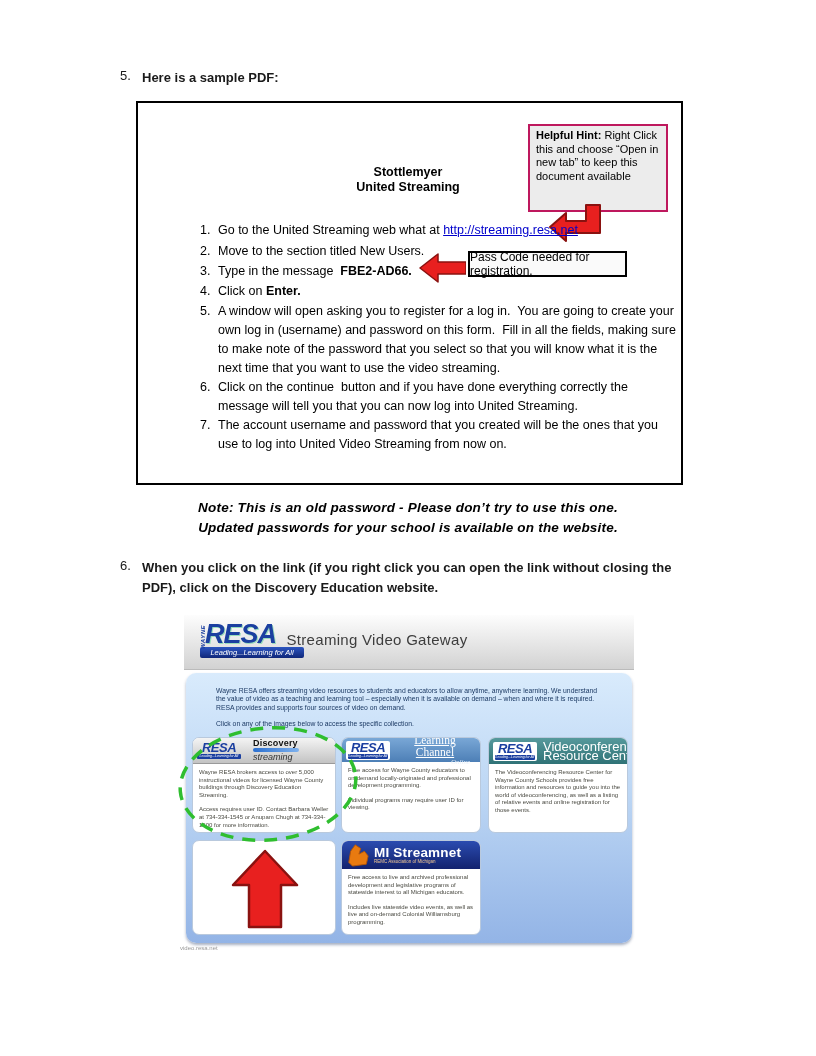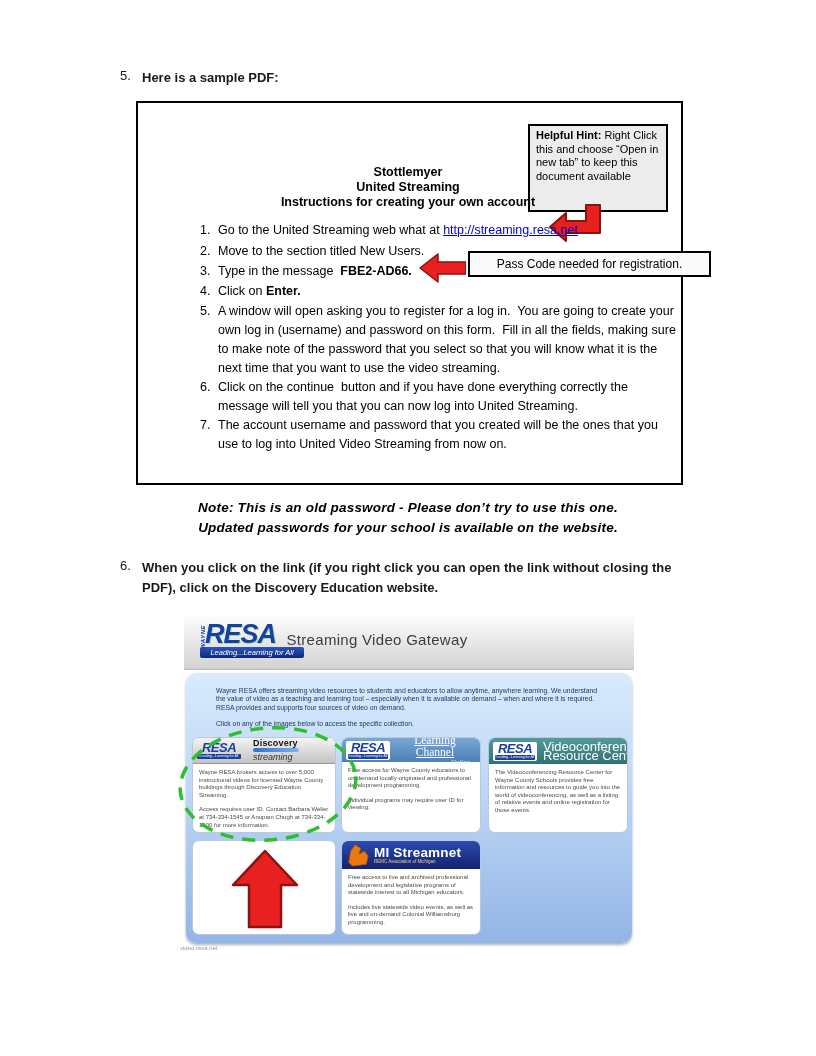--- a/index.html
+++ b/index.html
@@ -9,29 +9,29 @@
 
   
   .step { position:absolute; font-size:13px; color:#1a1a1a; display:flex; }
   .step .num { width:22px; flex:none; }
   .step .txt { white-space:pre-wrap; line-height:20px;font-weight:bold; }
   #step5 { left:120px; top:68px; width:560px; }
   #step6 { left:120px; top:558px; width:578px; }
 
   
   .pdfbox { position:absolute; left:136px; top:101px; width:547px; height:384px; border:2px solid #000; background:#fff; }
-  .hintbox { position:absolute; left:390px; top:21px; width:140px; min-height:88px; background:#ececec; border:2px solid #000000; padding:3px 6px 4px 6px; font-size:11px; line-height:13.5px; }
+  .hintbox { position:absolute; left:390px; top:21px; width:140px; min-height:88px; background:#ececec; border:2px solid #be185d; padding:3px 6px 4px 6px; font-size:11px; line-height:13.5px; }
   .hintbox .hint-title { font-weight:bold; }
   .pdf-title { position:absolute; left:10px; top:62px; width:520px; text-align:center; font-weight:bold; font-size:12.5px; line-height:15px; }
   .instr { position:absolute; left:62px; width:478px; font-size:12.5px; line-height:19px; display:flex; }
   .instr .num { width:18px; flex:none; }
   .instr .txt { white-space:pre-wrap; }
   .blue-link { color:#0000cc; text-decoration:underline; }
   .b { font-weight:bold; }
-  .passbox { position:absolute; left:330px; top:148px; width:243px; height:26px; background:#fafafa; border:2px solid #000; font-size:12px; display:flex; align-items:center; justify-content:center; }
+  .passbox { position:absolute; left:330px; top:148px; width:159px; height:26px; background:#fafafa; border:2px solid #000; font-size:12px; display:flex; align-items:center; justify-content:center; }
   .arrow-svg { position:absolute; }
 
   
   .note { position:absolute; left:0; top:498px; width:816px; text-align:center; font-weight:bold; font-style:italic; font-size:13.5px; line-height:20px; letter-spacing:0.2px; }
 
   
   .site { position:absolute; left:184px; top:615px; width:450px; height:340px; }
   .site-header { position:absolute; left:0; top:0; width:450px; height:55px; background:linear-gradient(#fdfdfd,#d2d2d2); border-bottom:1px solid #bbb; }
   .site-title { position:absolute; left:0; top:16px; width:386px; text-align:center; font-size:15px; color:#3d3d3d; letter-spacing:0.3px; }
 
@@ -107,21 +107,20 @@
       <span>Right Click this and choose “Open in new tab” to keep this document available</span>
     </div>
 
     <svg class="arrow-svg" style="left:404px; top:100px;" width="62" height="42" viewBox="0 0 62 42">
       <polygon points="44,2 58,2 58,30 24,30 24,38 8,24 24,10 24,18 44,18" fill="#e8201f" stroke="#8a1210" stroke-width="2" stroke-linejoin="round"></polygon>
     </svg>
 
     <div class="pdf-title">
       <div>Stottlemyer</div>
       <div>United Streaming</div>
-      <div>Instructions for creating your own account</div>
     </div>
 
     <div class="instr" style="top:118px;">
       <span class="num">1.</span>
       <span class="txt"><span>Go to the United Streaming web what at </span><a class="blue-link" href="#">http://streaming.resa.net</a></span>
     </div>
 
     <div class="instr" style="top:139px;">
       <span class="num">2.</span>
       <span class="txt">Move to the section titled New Users.</span>

